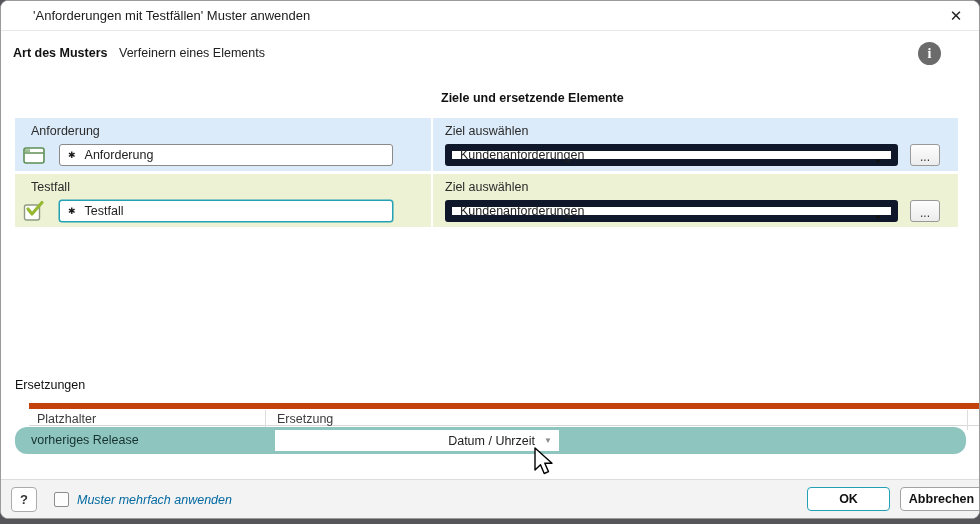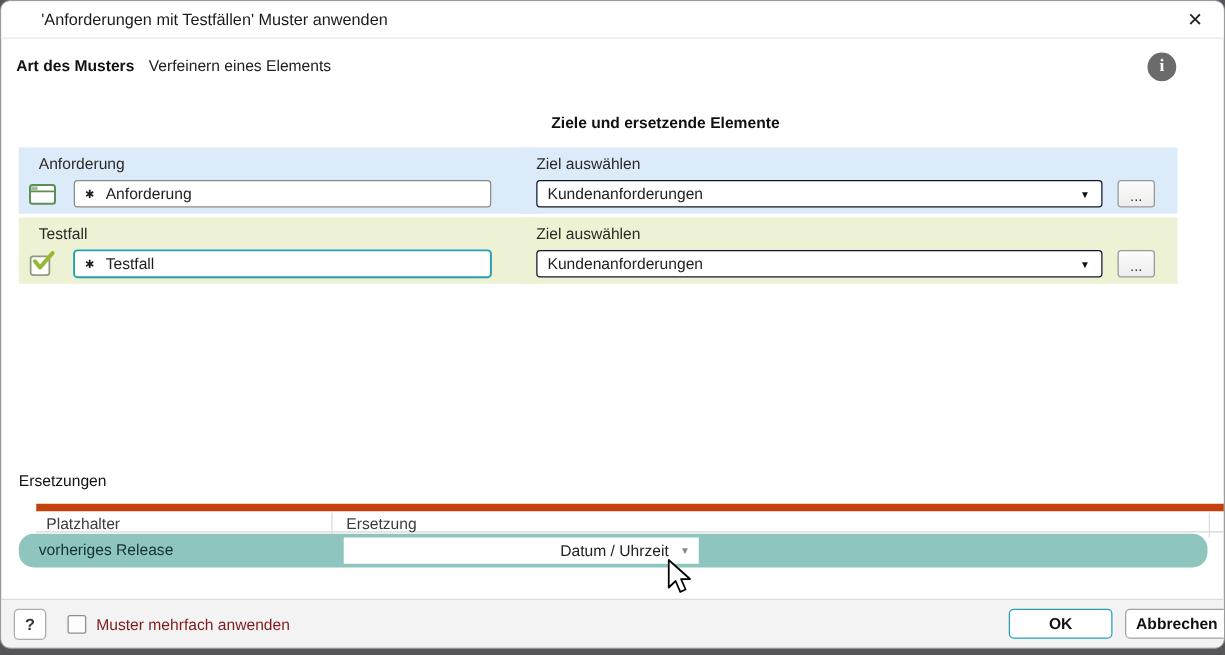--- a/index.html
+++ b/index.html
@@ -27,34 +27,34 @@
     font-size:14px; font-weight:bold; font-family:"Liberation Serif", serif; }
 
   
   .col-header { position:absolute; top:90px; font-size:12.5px; font-weight:bold; color:#111; }
   .col-header.left { left:14px; }
   .col-header.right { left:440px; }
 
   
   .elem-row { position:absolute; height:53px; }
   .elem-row.left  { left:14px;  width:416px; }
-  .elem-row.right { left:416px; width:525px; }
+  .elem-row.right { left:432px; width:525px; }
   .elem-row.r0 { top:117px; background:var(--row_blue); }
   .elem-row.r1 { top:173px; background:var(--row_green); }
   .row-label { position:absolute; left:16px; top:6px; font-size:12.5px; color:#2b2b2b; }
   .row-label.right-label { left:12px; }
 
   .name-input { position:absolute; left:44px; top:26px; width:334px; height:22px;
     background:#fff; border:1px solid #8a8a8a; border-radius:3px;
     display:flex; align-items:center; padding-left:8px; font-size:12.5px; color:#222; }
   .name-input.focused { border:1px solid var(--accent); box-shadow:0 0 0 0.5px var(--accent); }
   .req-star { font-size:9px; margin-right:9px; color:#1a1a1a; }
 
   .target-select { position:absolute; left:12px; top:26px; width:453px; height:22px;
-    background:#fff; border:1px solid #0f172a; border-radius:3px;
+    background:#fff; border:7px solid #0f172a; border-radius:3px;
     display:flex; align-items:center; padding:0 24px 0 8px; font-size:12.5px; color:#222; }
   .target-select .dd-arrow { position:absolute; right:9px; top:6px; font-size:8px; color:#111; }
   .more-btn { position:absolute; left:477px; top:26px; width:30px; height:22px;
     background:linear-gradient(#fdfdfd,#ececec); border:1px solid #999; border-radius:3px;
     font-size:12px; color:#333; display:flex; align-items:flex-end; justify-content:center;
     padding-bottom:4px; line-height:8px; }
 
   
   .repl-header { position:absolute; left:14px; top:377px; font-size:12.5px; font-weight:normal; color:#111; }
   .table-head { position:absolute; left:28px; top:402px; width:952px; height:23px;
@@ -74,21 +74,21 @@
 
   
   .footer { position:absolute; left:0; bottom:0; width:100%; height:39px;
     background:#f3f3f3; border-top:1px solid #dcdcdc; }
   .help-btn { position:absolute; left:10px; top:7px; width:26px; height:25px;
     background:#fff; border:1px solid #ababab; border-radius:4px;
     display:flex; align-items:center; justify-content:center;
     font-size:13px; font-weight:bold; color:#333; }
   .checkbox { position:absolute; left:53px; top:12px; width:15px; height:15px;
     background:#fdfdfd; border:1px solid #8d8d8d; border-radius:2px; }
-  .checkbox-label { position:absolute; left:76px; top:13px; font-size:12.5px; color:#7f1d1d; }
+  .checkbox-label { position:absolute; left:76px; top:13px; font-size:12.5px; color:#0369a1;font-style:italic; }
   .btn { position:absolute; top:7px; width:83px; height:24px; border-radius:4px;
     display:flex; align-items:center; justify-content:center;
     font-size:12.5px; font-weight:600; color:#111; background:#fff;margin-left:16px; }
   .ok-btn { left:790px; border:1.5px solid var(--accent); }
   .cancel-btn { left:883px; border:1px solid #a3a3a3; }
 
   .cursor { position:absolute; left:533px; top:447px; width:22px; height:30px; z-index:50; }
   svg { display:block; }
 </style>
 </head>

